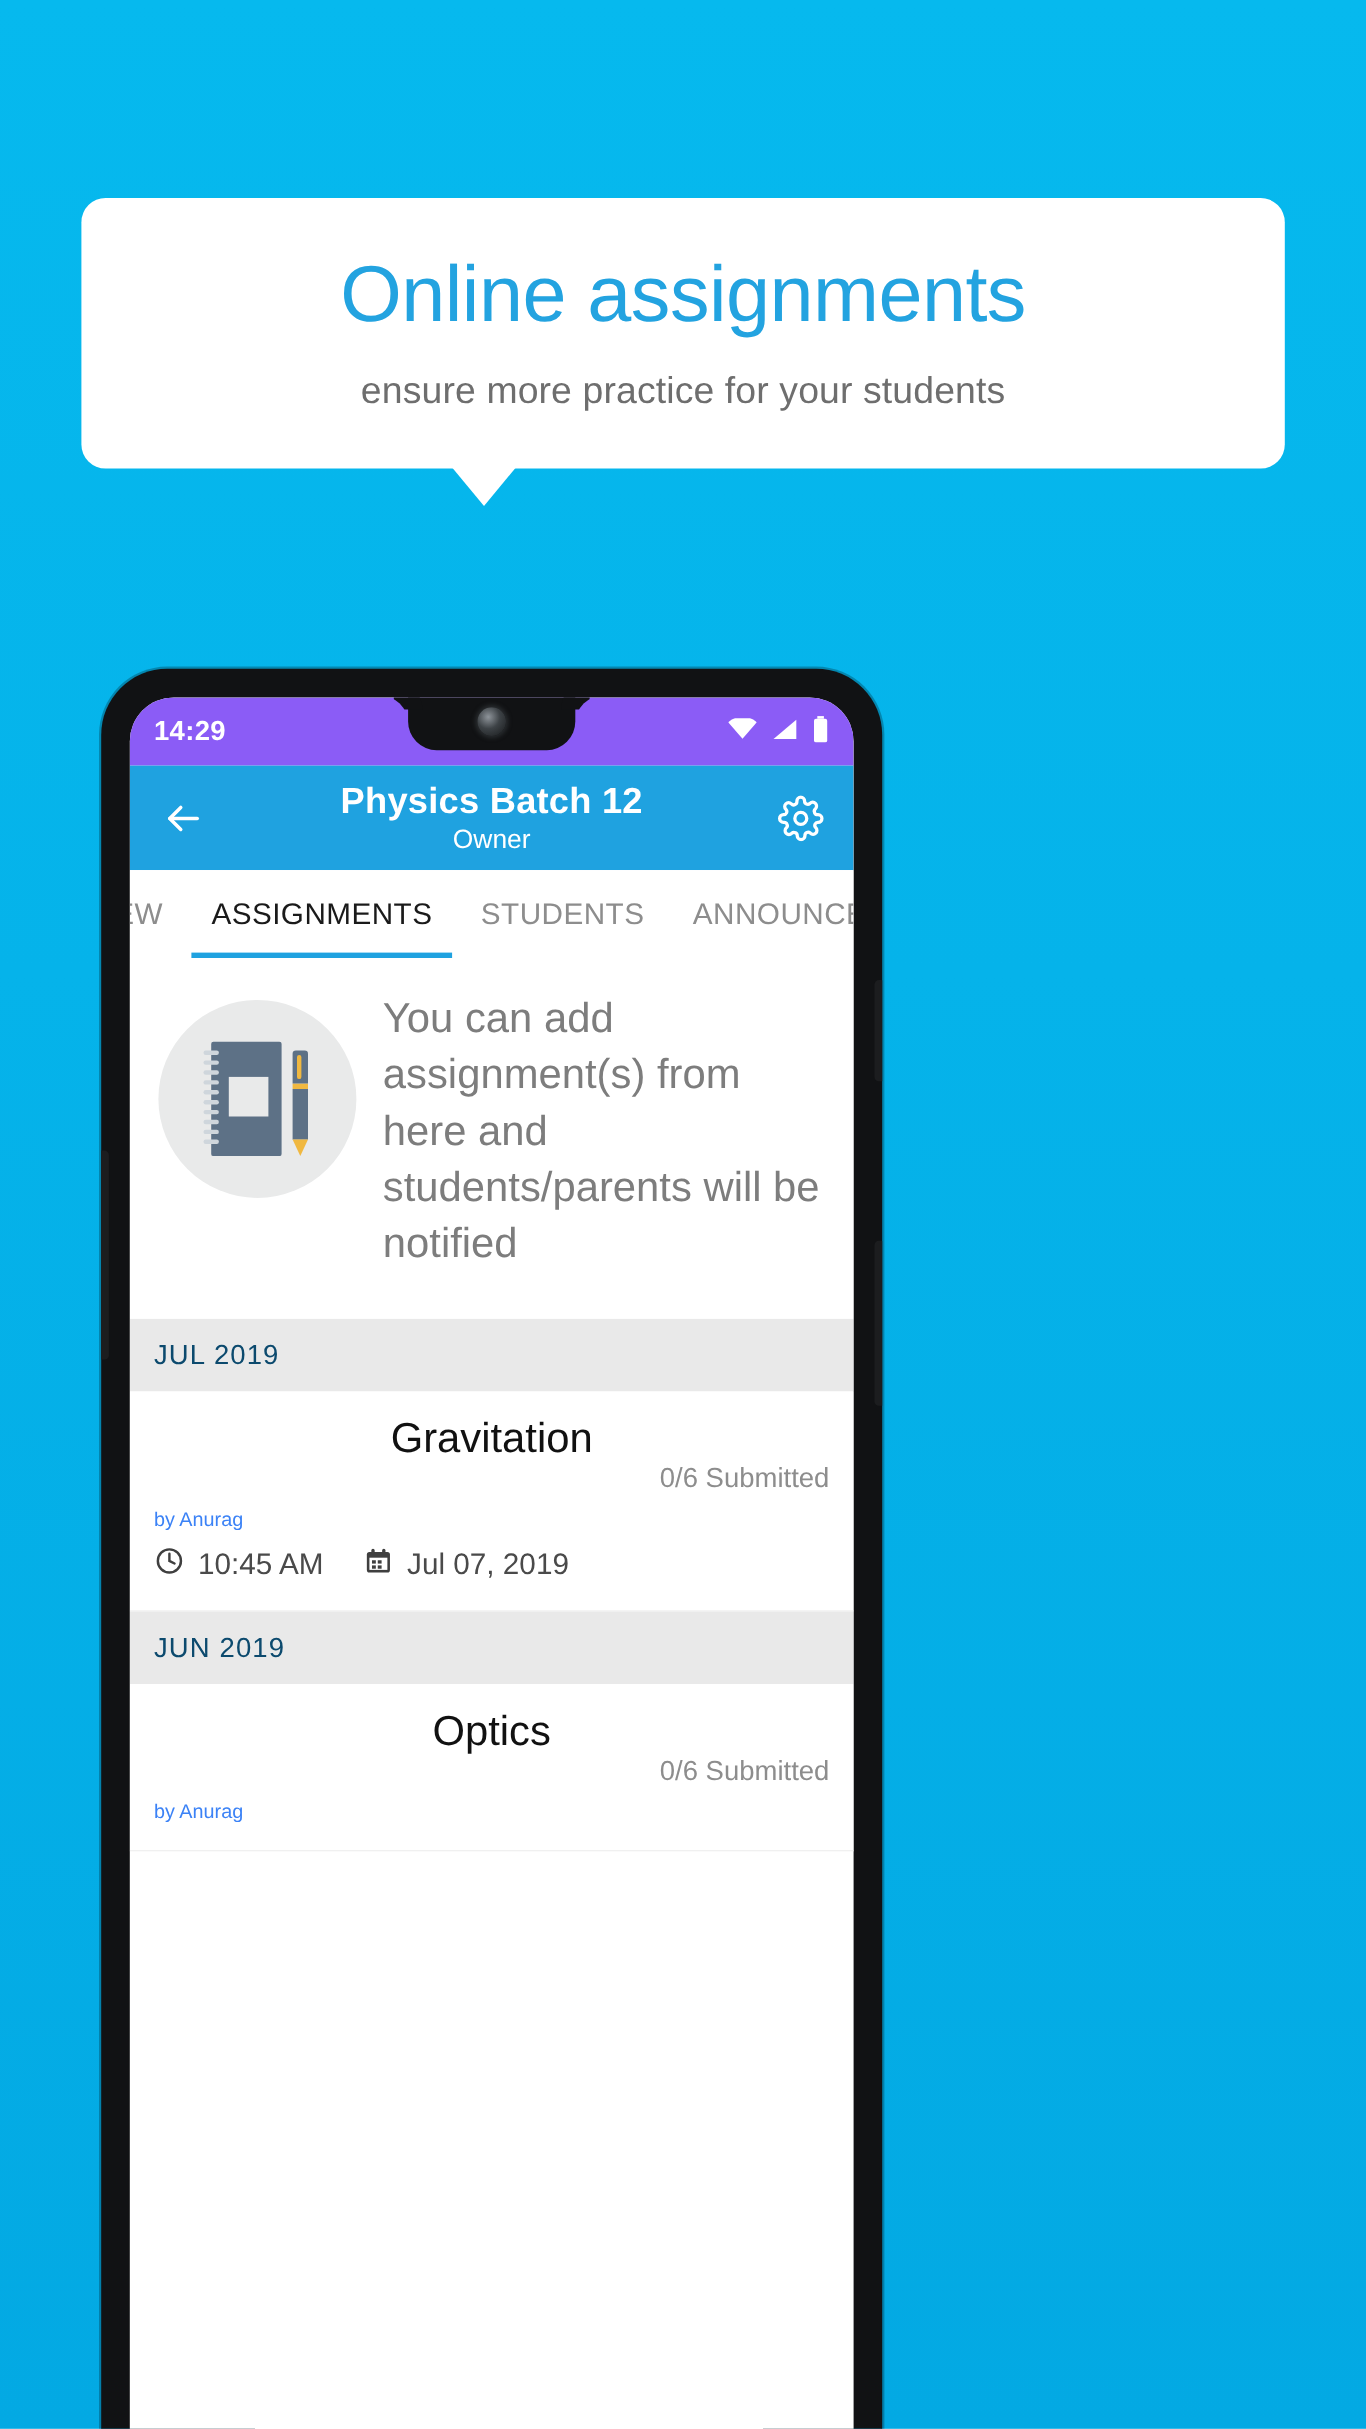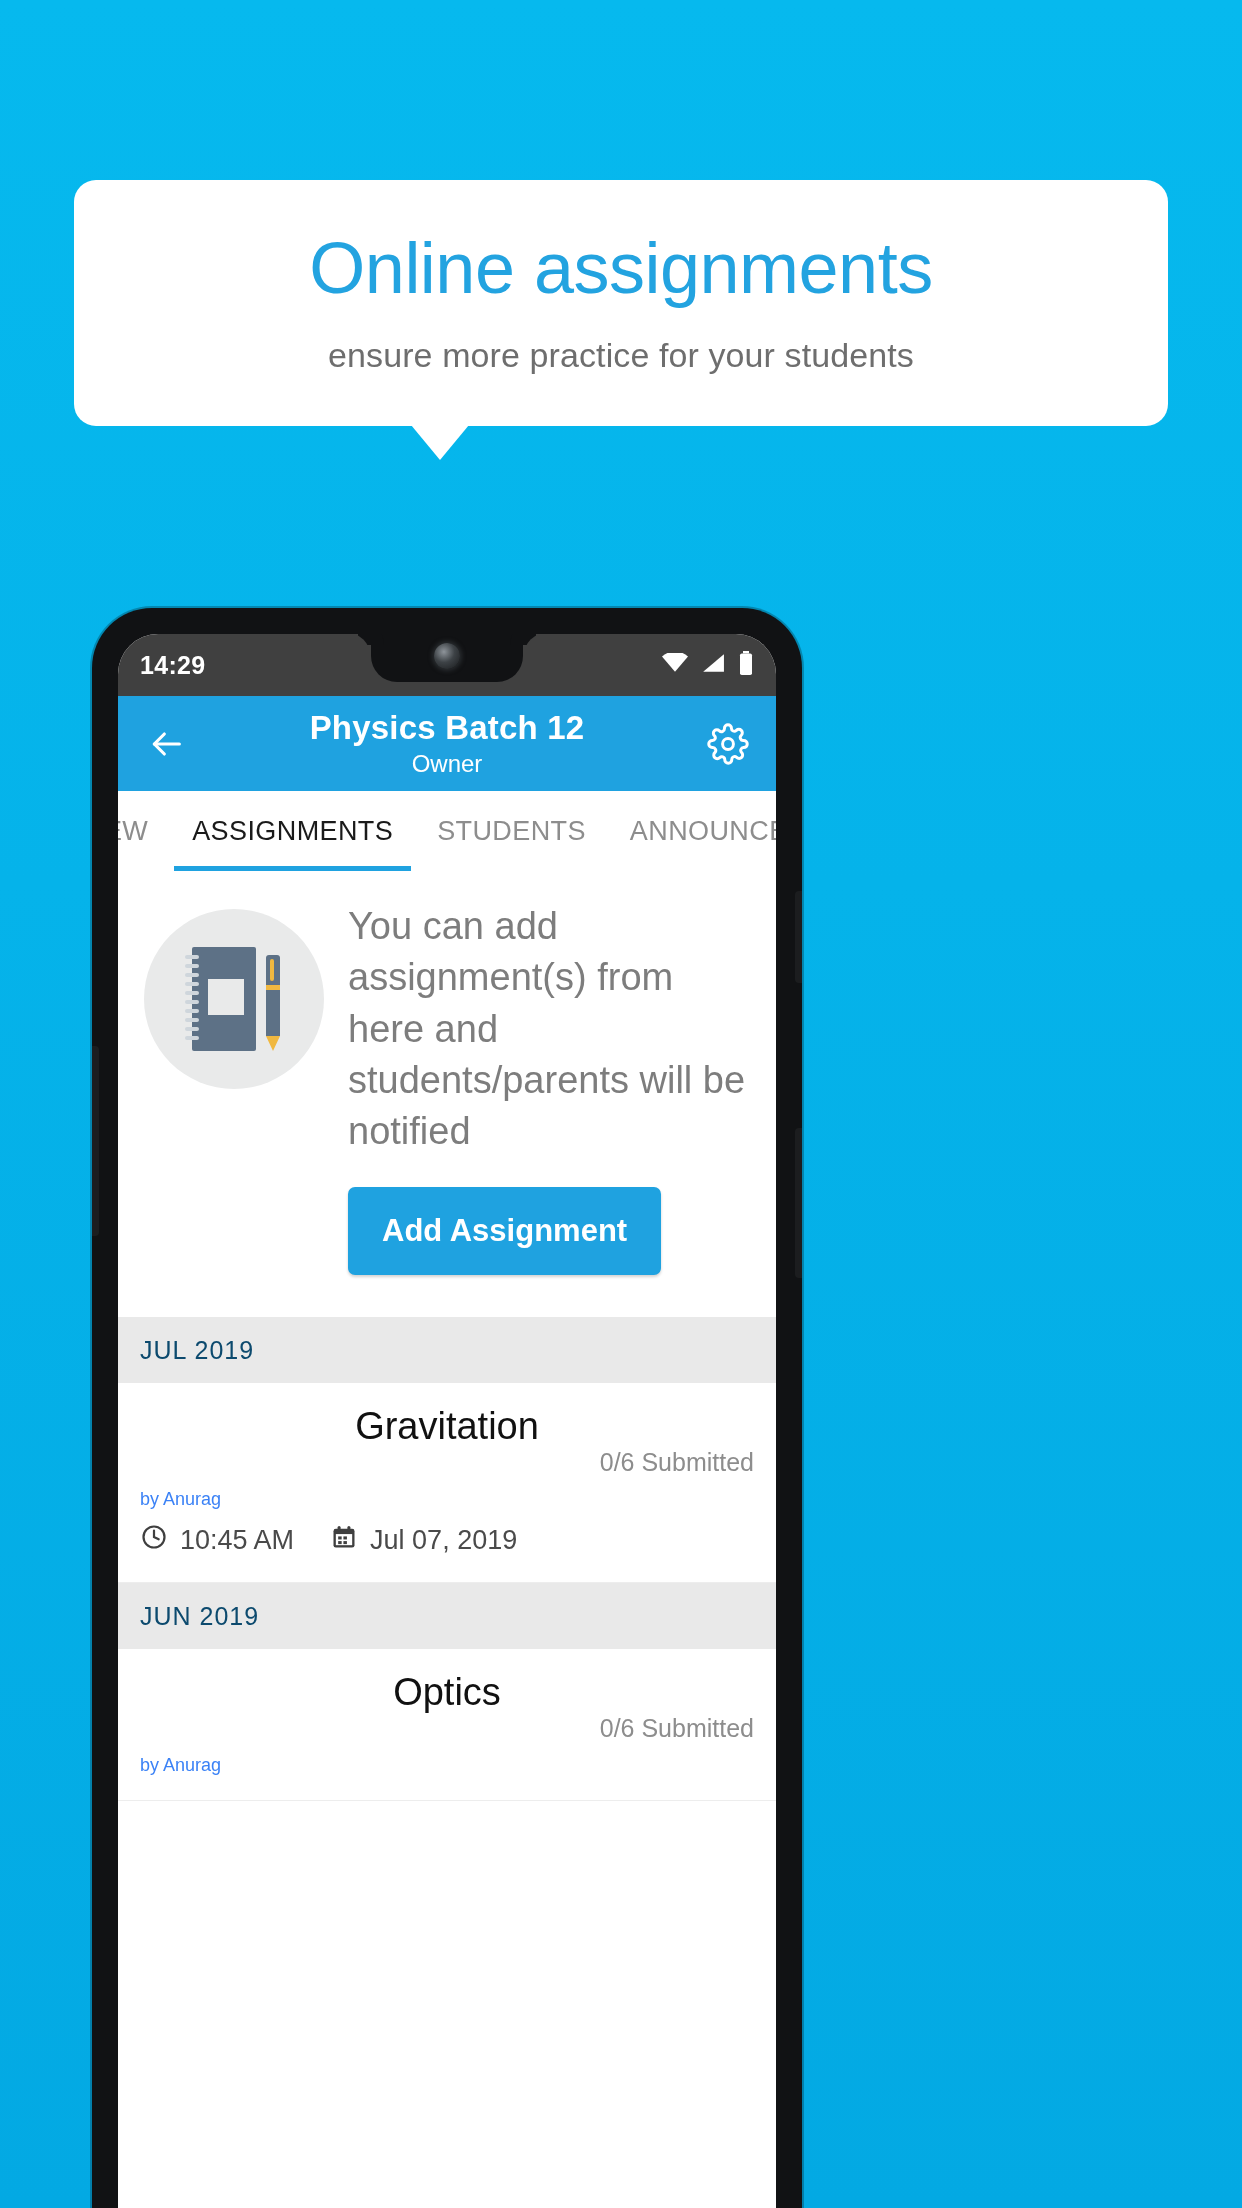--- a/index.html
+++ b/index.html
@@ -54,21 +54,21 @@
     overflow:hidden;
   }
   
   .btn-side{ position:absolute; background:#1c1d1f; border-radius:4px; }
   .btn-power{ right:-3px; top:283px; width:10px; height:92px; }
   .btn-vol{   right:-3px; top:520px; width:10px; height:150px; }
   .btn-left{  left:-3px;  top:438px; width:10px; height:190px; }
 
   
   .statusbar{
-    position:relative; height:62px; background:#404040;
+    position:relative; height:62px; background:#8b5cf6;
     display:flex; align-items:center;
     padding:0 22px; color:#ffffff;
   }
   .status-time{ font-size:25px; font-weight:700; letter-spacing:0.3px; }
   .status-icons{
     margin-left:auto; display:flex; align-items:center; gap:13px;
   }
   .notch{
     position:absolute; left:50%; transform:translateX(-50%);
     top:-2px; width:152px; height:50px;
@@ -296,21 +296,20 @@
           <div class="pen-cap">
               <div class="pen-clip"></div>
             </div>
           <div class="pen-band"></div>
           <div class="pen-body"></div>
           <div class="pen-tip"></div>
         </div>
       </div>
       <div class="empty-text">
         <div class="empty-msg">You can add assignment(s) from here and students/parents will be notified</div>
-        <div class="add-btn">Add Assignment</div>
       </div>
     </div>
 
     <div class="month">JUL 2019</div>
     <div class="row">
       <div class="row-top">
         <div class="row-title">Gravitation</div>
         <div class="row-sub">0/6 Submitted</div>
       </div>
       <div class="row-by">by Anurag</div>

